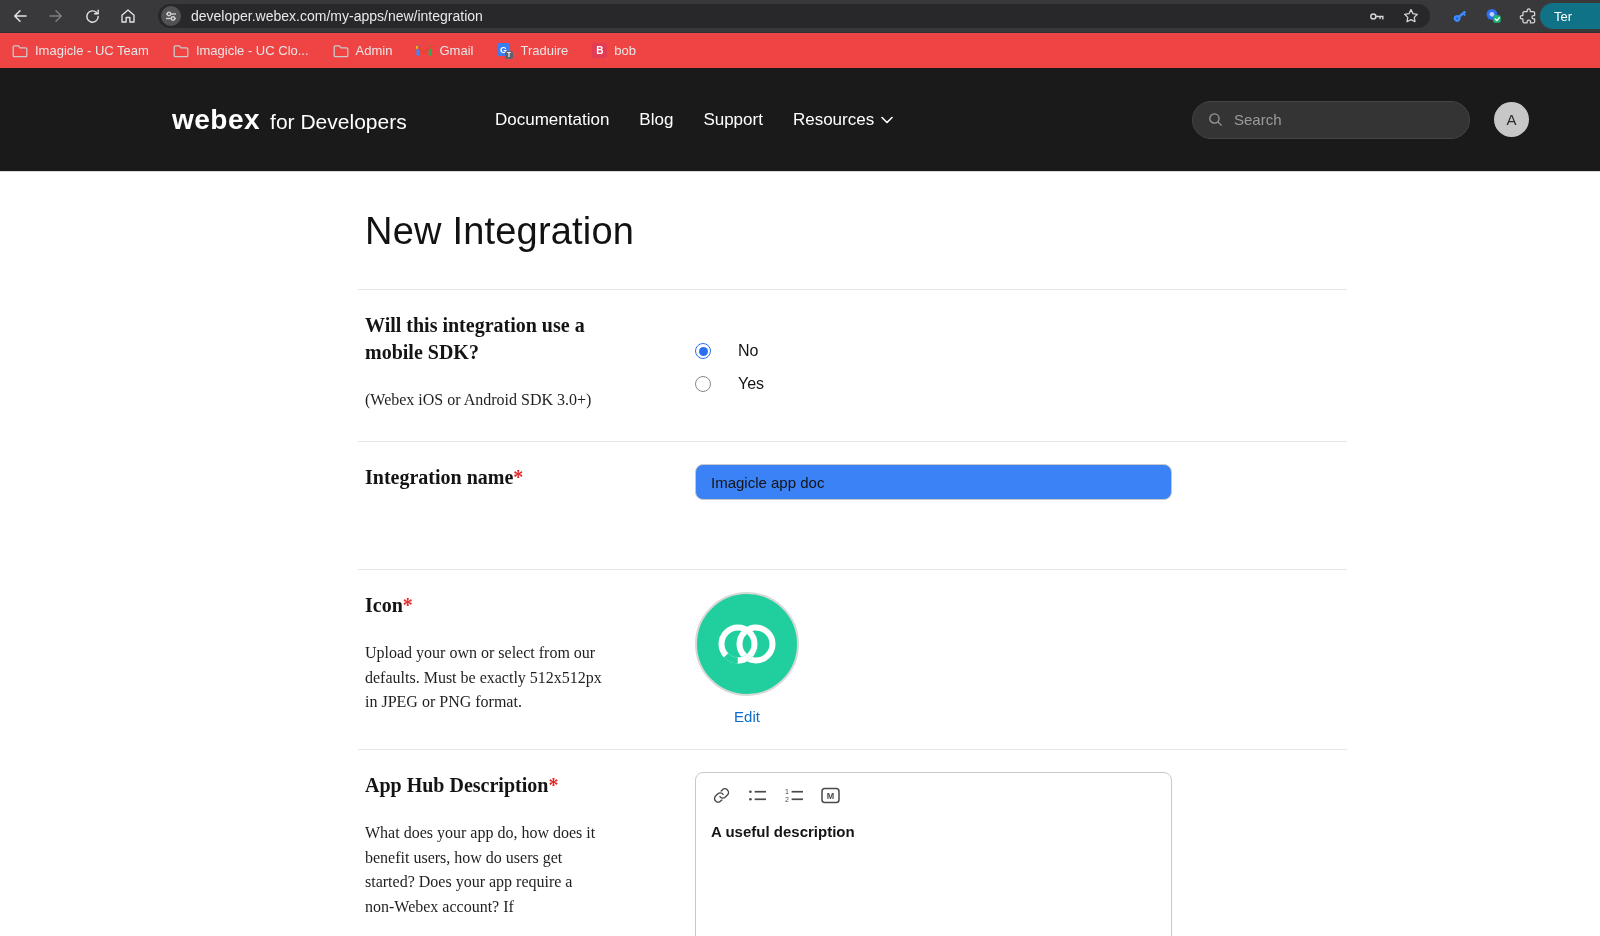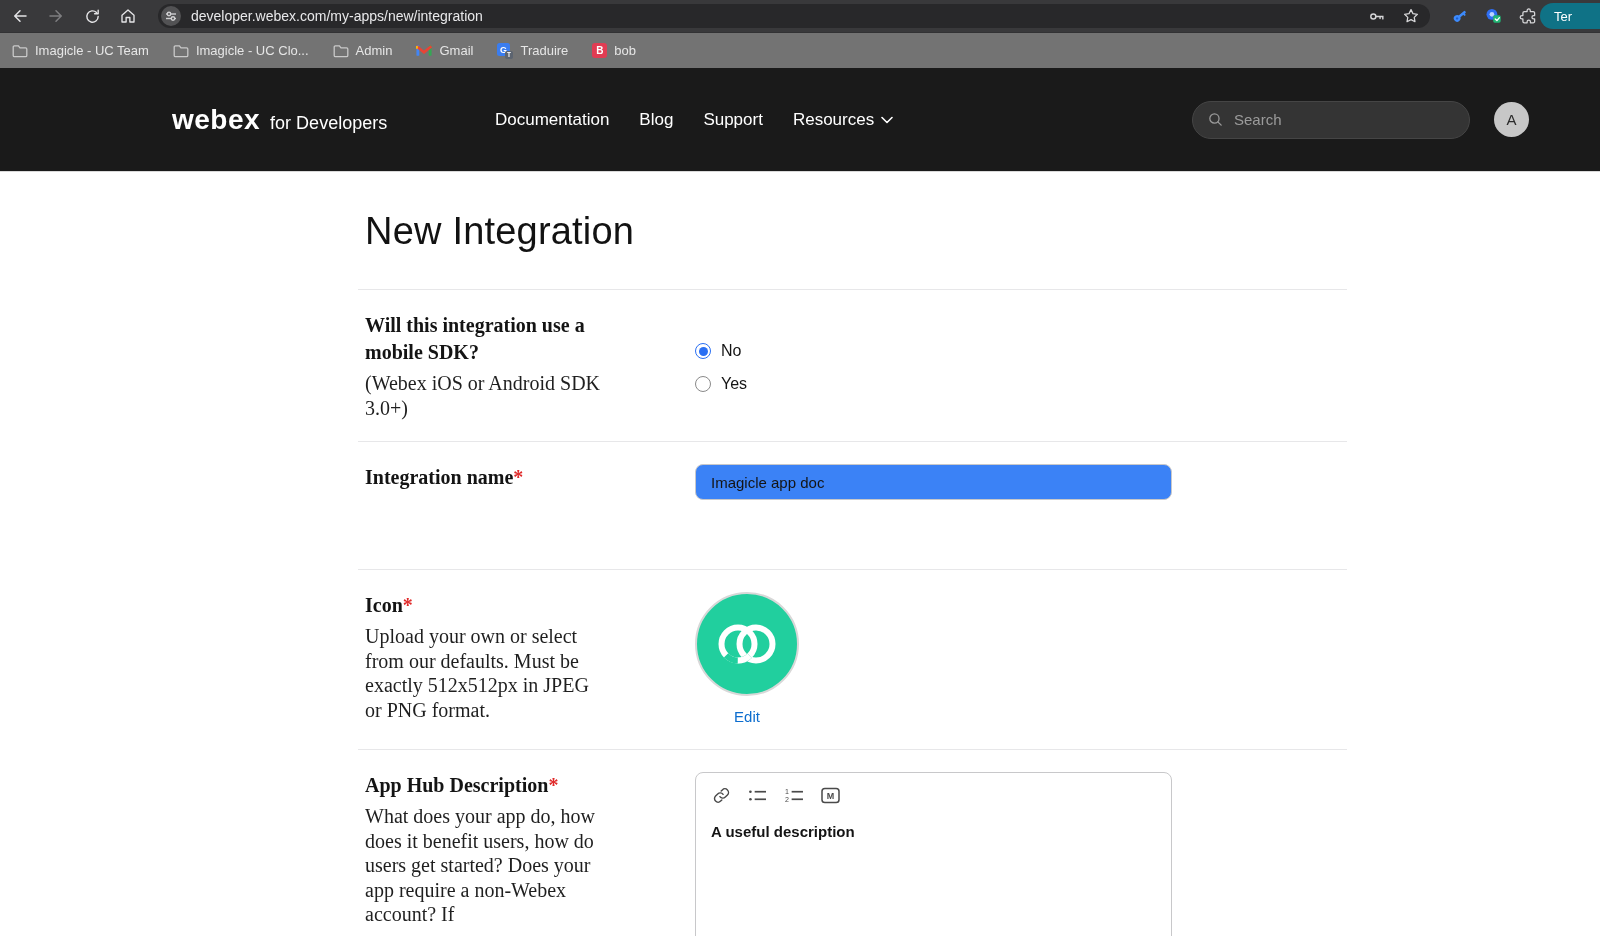--- a/index.html
+++ b/index.html
@@ -19,34 +19,34 @@
     flex: 1 1 auto; overflow: hidden; }
   .pill-icons { display: flex; align-items: center; gap: 16px; }
   .ext-area { display: flex; align-items: center; gap: 14px; margin-left: 12px; }
   .toolbar-sep { width: 1px; height: 16px; background: #5a5a5c; }
   .profile-avatar { width: 24px; height: 24px; border-radius: 50%;
     background: radial-gradient(circle at 35% 35%, #43597a, #101522 70%); border: 1px solid #222; }
   .profile-chip { position: absolute; right: -18px; top: 3px; height: 26px; min-width: 78px;
     background: #0f7286; border-radius: 13px; color: #fff; font-size: 13px;
     display: flex; align-items: center; padding-left: 14px; }
 
-  .bookmarks-bar { height: 36px; background: #737373; display: flex; align-items: center;
+  .bookmarks-bar { height: 36px; background: #ef4444; display: flex; align-items: center;
     padding: 0 12px; gap: 24px; border-top: 1px solid #323234; }
   .bookmark { display: flex; align-items: center; gap: 7px; color: #e6e6e6; font-size: 13px;
     white-space: nowrap; }
   .bm-icon { width: 16px; height: 16px; display: flex; align-items: center; justify-content: center; }
   .sq-icon { width: 15px; height: 15px; border-radius: 3px; display: flex; align-items: center;
     justify-content: center; color: #fff; font-weight: bold; font-size: 10px; }
 
   
   .site-header { height: 104px; background: #1a1a1a; display: flex; align-items: center;
     position: relative; border-bottom: 1px solid #d9d9d9; }
   .logo { margin-left: 172px; display: flex; align-items: baseline; gap: 10px; cursor: pointer; }
   .logo-primary { color: #fff; font-size: 28px; font-weight: bold; letter-spacing: 0.5px; }
-  .logo-secondary { color: #fff; font-size: 18px; font-weight: normal; }
+  .logo-secondary { color: #fff; font-size: 21px; font-weight: normal; }
   .main-nav { position: absolute; left: 495px; display: flex; align-items: center; gap: 30px; }
   .nav-item { color: #fff; font-size: 17px; display: flex; align-items: center; gap: 7px;
     cursor: pointer; white-space: nowrap; }
   .search-box { position: absolute; left: 1192px; width: 278px; height: 38px; background: #343434;
     border: 1px solid #454545; border-radius: 19px; display: flex; align-items: center;
     padding: 0 14px; gap: 10px; }
   .search-placeholder { color: #9b9b9b; font-size: 15px; }
   .header-avatar { position: absolute; left: 1494px; width: 35px; height: 35px; border-radius: 50%;
     background: #c7c7c7; color: #2b2b2b; font-size: 15px; display: flex; align-items: center;
     justify-content: center; cursor: pointer; }
@@ -57,25 +57,25 @@
     letter-spacing: 0.2px; }
   .section { display: flex; border-top: 1px solid #e7e7e9; padding: 22px 0 0 7px; }
   .sec-sdk  { min-height: 152px; }
   .sec-name { min-height: 128px; }
   .sec-icon { min-height: 180px; }
   .sec-desc { min-height: 170px; }
   .section-left { width: 240px; flex: 0 0 auto; font-family: Liberation Serif, serif; }
   .section-right { margin-left: 90px; flex: 0 0 auto; }
   .sec-title { font-size: 20px; font-weight: bold; color: #141414; line-height: 27px; }
   .req { color: #e02b2b; font-weight: bold; }
-  .sec-sub { font-size: 20px; color: #1f1f1f; line-height: 24.5px; margin-top: 5px; }
+  .sec-sub { font-size: 16px; color: #1f1f1f; line-height: 24.5px; margin-top: 22px; }
 
   
   .radio-group { padding-top: 30px; display: flex; flex-direction: column; gap: 15px; }
-  .radio-row { display: flex; align-items: center; gap: 10px; cursor: pointer; }
+  .radio-row { display: flex; align-items: center; gap: 27px; cursor: pointer; }
   .radio { width: 16px; height: 16px; border-radius: 50%; border: 1.5px solid #8a8a8a;
     position: relative; background: #fff; flex: 0 0 auto; }
   .radio.checked { border-color: #2a6ff3; }
   .radio.checked::after { content: ""; position: absolute; inset: 2.5px; border-radius: 50%;
     background: #2a6ff3; }
   .radio-label { font-size: 16px; color: #141414; }
 
   
   .text-input { width: 477px; height: 36px; border: 1px solid #c8c8ca; border-radius: 8px;
     padding: 0 15px; font-size: 15px; color: #141414; font-family: "Liberation Sans", sans-serif;

